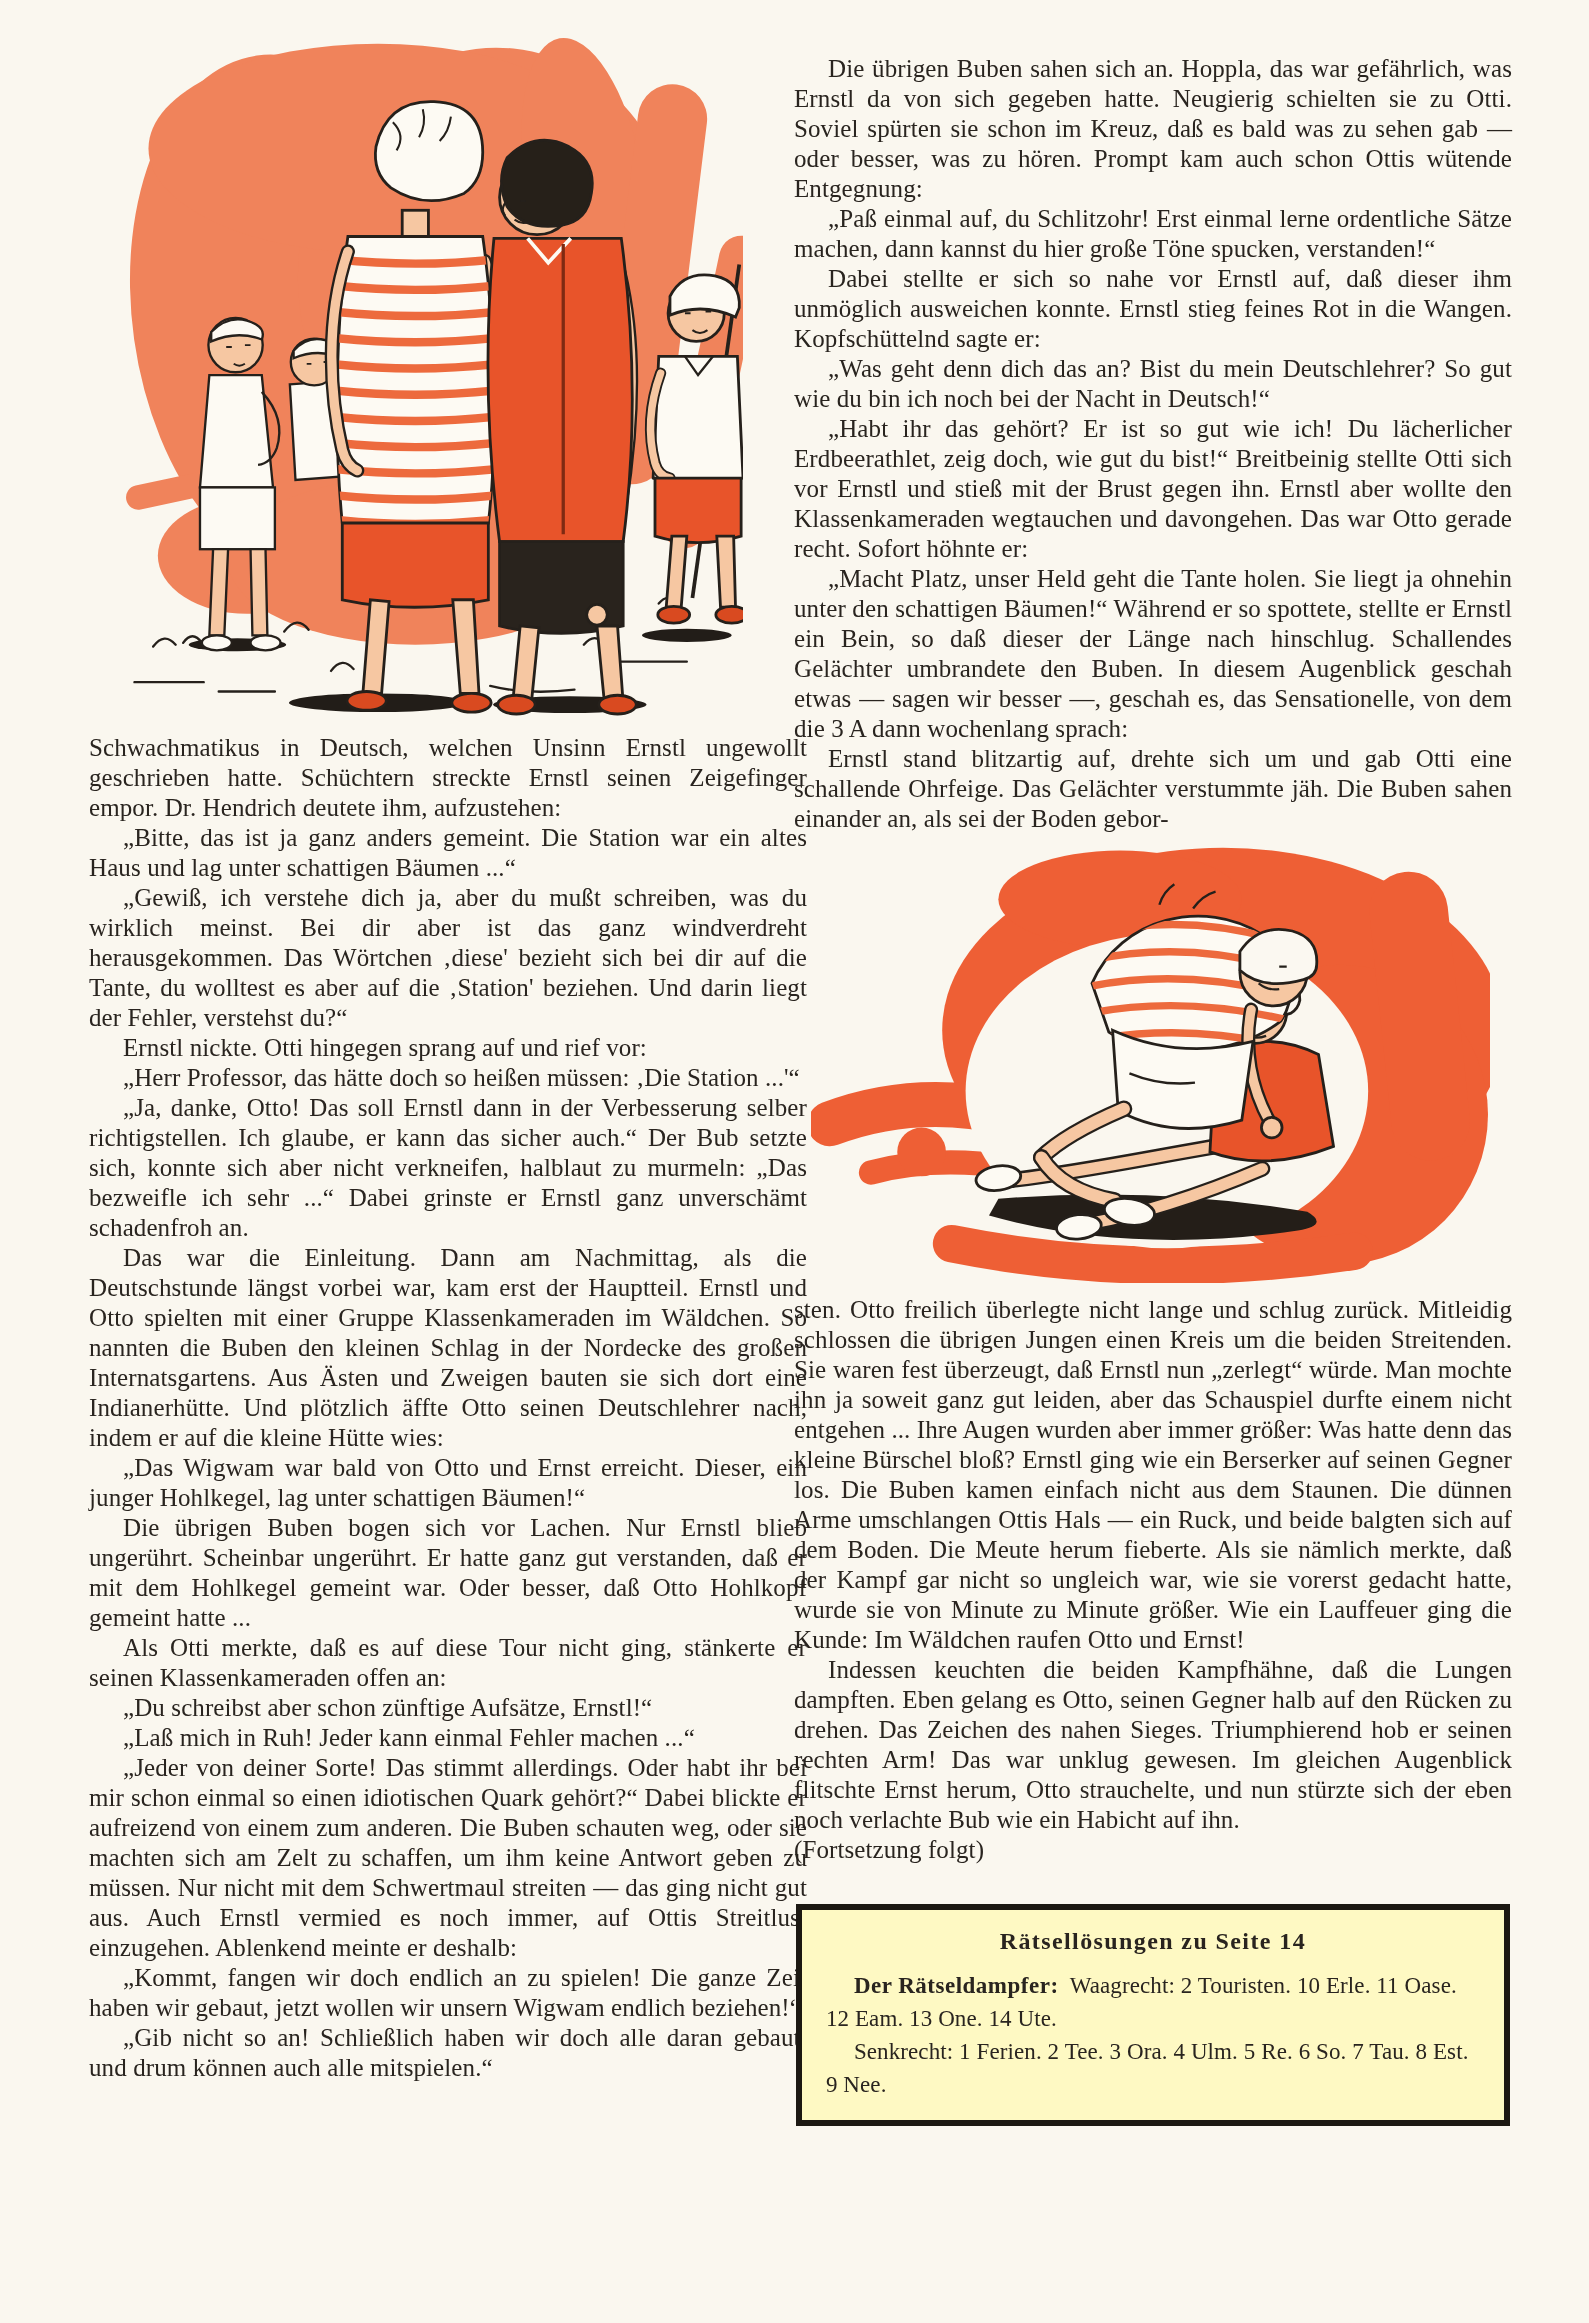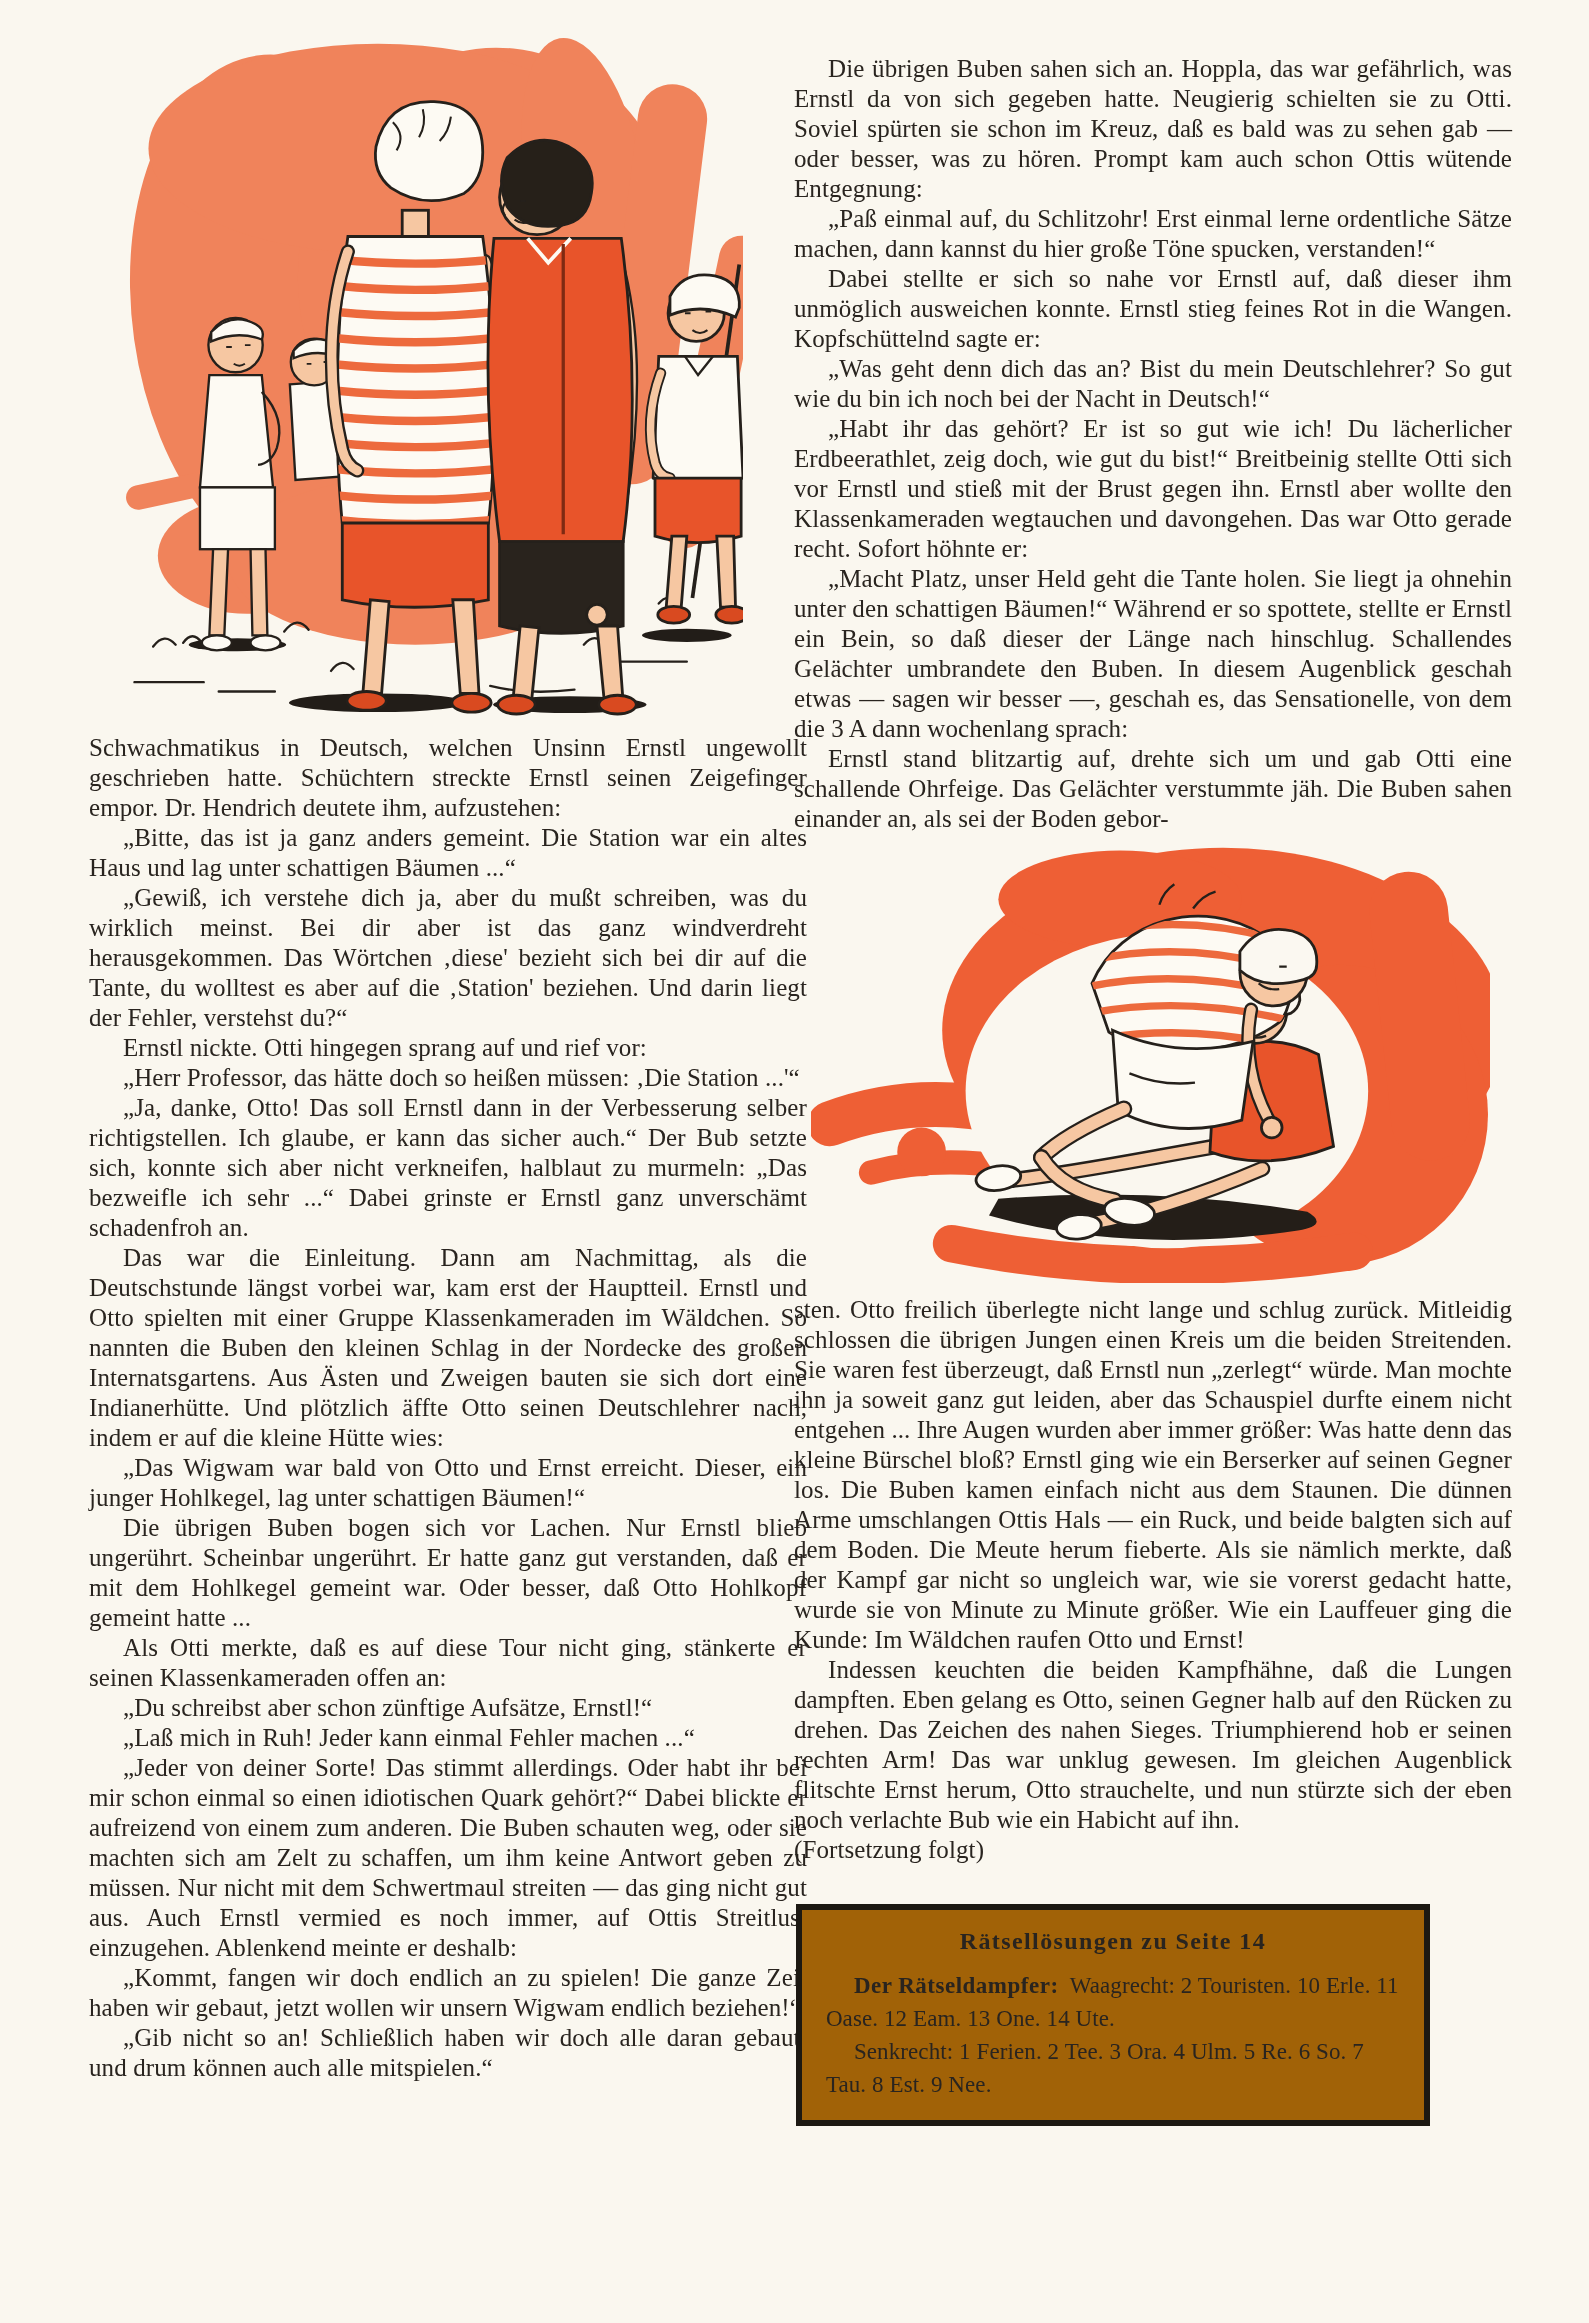--- a/index.html
+++ b/index.html
@@ -16,22 +16,22 @@
   .col-left{left:89px;top:36px;}
   .col-right{left:794px;top:54px;}
   .col p{margin:0;}
   .col p.ind{text-indent:34px;}
   .illu{position:relative;}
   .illu svg{display:block;}
   .illu-top{width:646px;height:680px;margin:0 0 17px 7.5px;}
   .illu-fight{width:679px;height:440px;margin:9.4px 0 11.2px 17px;}
   .continuation{text-align:left;padding-right:86px;text-indent:0;}
   .puzzle-box{
-    margin-top:39px;margin-left:1.9px;width:634px;box-sizing:border-box;
-    border:6.6px solid #1c1812;background:#a16207;
+    margin-top:39px;margin-left:1.9px;width:714px;box-sizing:border-box;
+    border:6.6px solid #1c1812;background:#fef9c3;
     padding:11.2px 24px 19px 24px;
   }
   .box-title{
     text-align:center;font-weight:bold;font-size:24px;letter-spacing:1.4px;
     margin:5.6px 0 13px 0;
   }
   .sol{margin:0;font-size:23px;line-height:33px;text-align:left;text-indent:28px;}
   .sol .lead{font-weight:bold;letter-spacing:0.5px;margin-right:11.2px;}
   .sol .lead:empty{margin-right:0;}
 </style>

